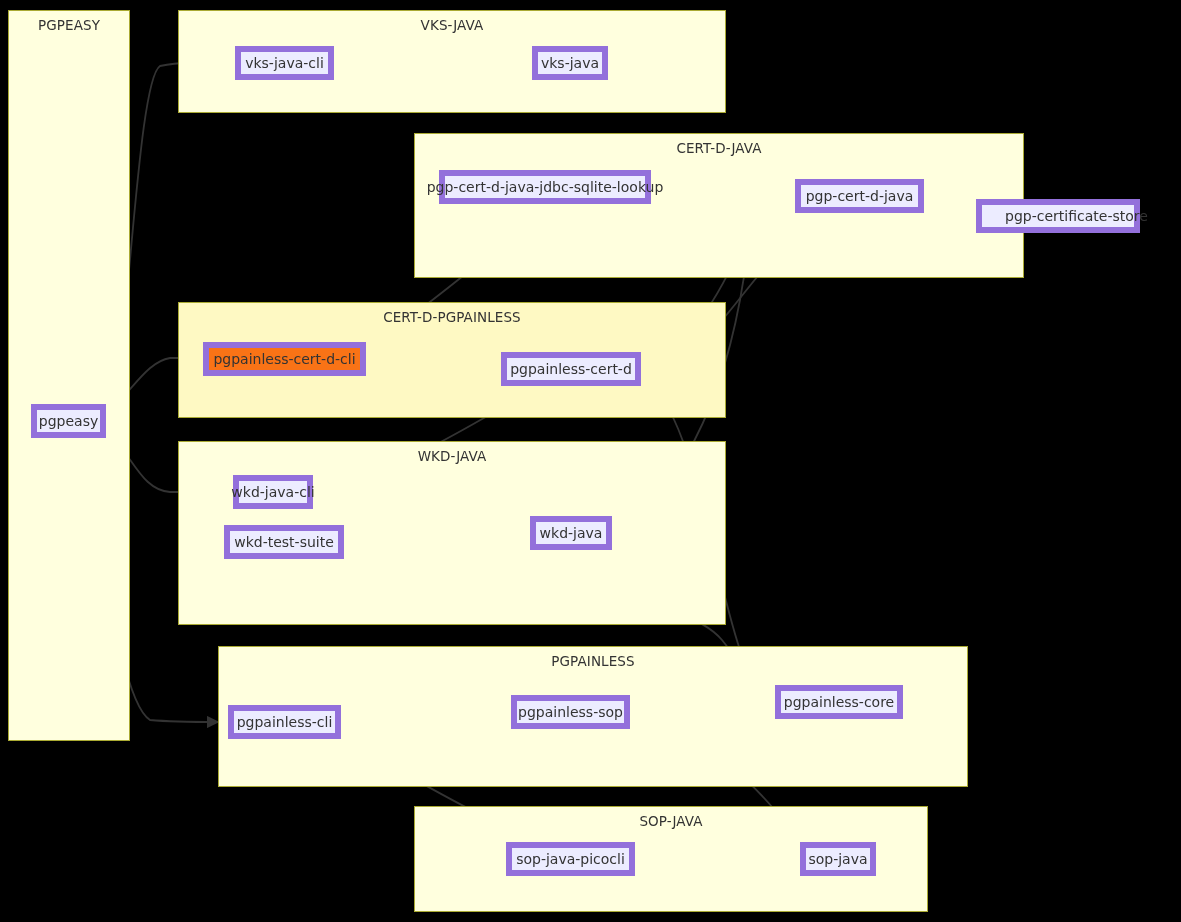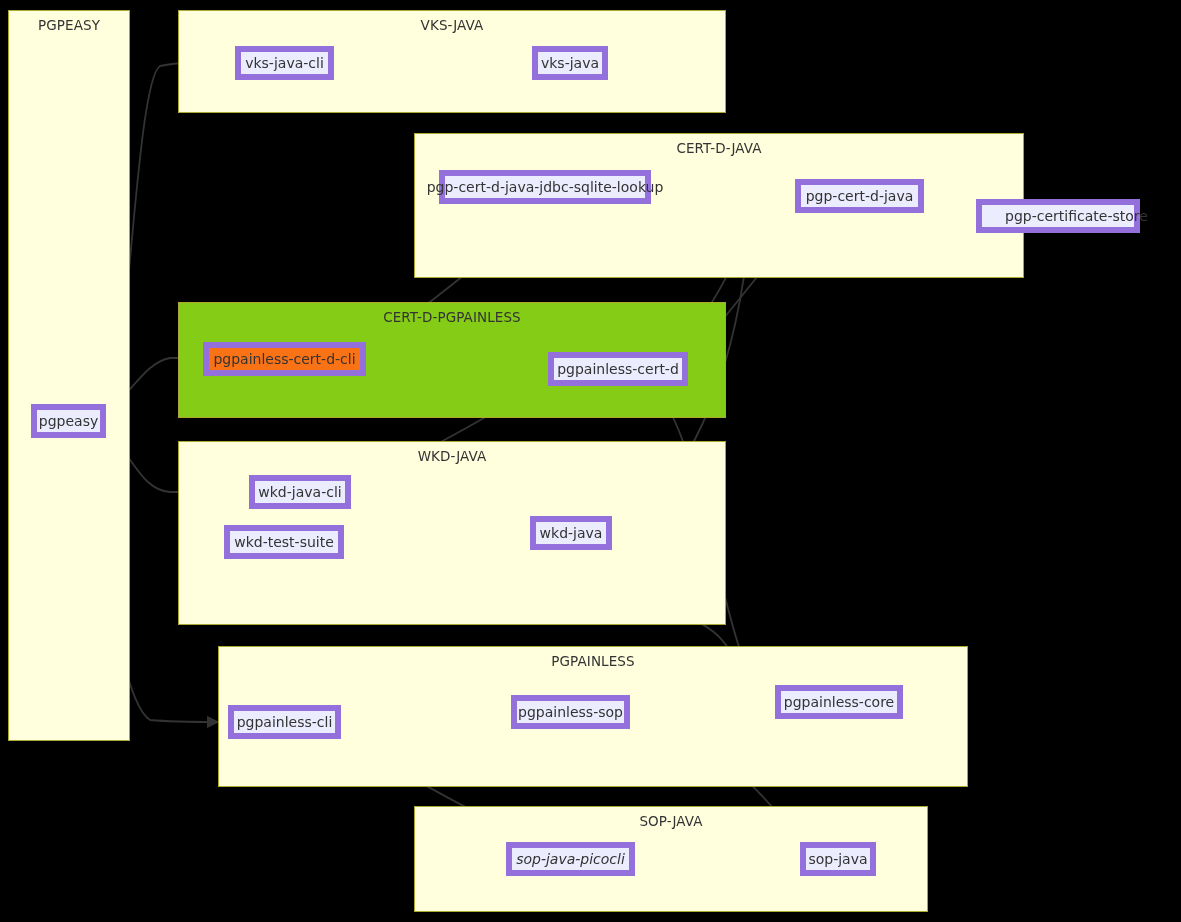--- a/index.html
+++ b/index.html
@@ -53,21 +53,21 @@
   <div id="clusters">
       <div class="cluster" style="left: 8px; top: 10px; width: 122px; height: 731px; background: rgb(255, 255, 222); border-color: rgb(170, 170, 51);">
         <div class="cluster-title" style="color: rgb(51, 51, 51);">PGPEASY</div>
       </div>
       <div class="cluster" style="left: 178px; top: 10px; width: 548px; height: 103px; background: rgb(255, 255, 222); border-color: rgb(170, 170, 51);">
         <div class="cluster-title" style="color: rgb(51, 51, 51);">VKS-JAVA</div>
       </div>
       <div class="cluster" style="left: 414px; top: 133px; width: 610px; height: 145px; background: rgb(255, 255, 222); border-color: rgb(170, 170, 51);">
         <div class="cluster-title" style="color: rgb(51, 51, 51);">CERT-D-JAVA</div>
       </div>
-      <div class="cluster" style="left: 178px; top: 302px; width: 548px; height: 116px; background: #84cc16; border-color: rgb(170, 170, 51);">
+      <div class="cluster" style="left: 178px; top: 302px; width: 548px; height: 116px; background: #fef9c3; border-color: rgb(170, 170, 51);">
         <div class="cluster-title" style="color: rgb(51, 51, 51);">CERT-D-PGPAINLESS</div>
       </div>
       <div class="cluster" style="left: 178px; top: 441px; width: 548px; height: 184px; background: rgb(255, 255, 222); border-color: rgb(170, 170, 51);">
         <div class="cluster-title" style="color: rgb(51, 51, 51);">WKD-JAVA</div>
       </div>
       <div class="cluster" style="left: 178px; top: 646px; width: 750px; height: 141px; background: rgb(255, 255, 222); border-color: rgb(170, 170, 51); margin-left: 40px;">
         <div class="cluster-title" style="color: rgb(51, 51, 51);">PGPAINLESS</div>
       </div>
       <div class="cluster" style="left: 414px; top: 806px; width: 514px; height: 106px; background: rgb(255, 255, 222); border-color: rgb(170, 170, 51);">
         <div class="cluster-title" style="color: rgb(51, 51, 51);">SOP-JAVA</div>
@@ -88,42 +88,42 @@
       </div>
       <div class="node" style="left: 775px; top: 179px; width: 129px; background: rgb(236, 236, 255); border-color: rgb(147, 112, 219); margin-left: 20px;">
         <span style="color: rgb(51, 51, 51);">pgp-cert-d-java</span>
       </div>
       <div class="node" style="left: 976px; top: 199px; width: 164px; background: rgb(236, 236, 255); border-color: rgb(147, 112, 219);">
         <span style="color: rgb(51, 51, 51); padding-left: 37px;">pgp-certificate-store</span>
       </div>
       <div class="node" style="left: 203px; top: 342px; width: 163px; background: #f97316; border-color: rgb(147, 112, 219);">
         <span style="color: rgb(51, 51, 51);">pgpainless-cert-d-cli</span>
       </div>
-      <div class="node" style="left: 501px; top: 352px; width: 140px; background: rgb(236, 236, 255); border-color: rgb(147, 112, 219); margin-left: 47px;">
+      <div class="node" style="left: 501px; top: 352px; width: 140px; background: rgb(236, 236, 255); border-color: rgb(147, 112, 219);">
         <span style="color: rgb(51, 51, 51);">pgpainless-cert-d</span>
       </div>
-      <div class="node" style="left: 233px; top: 475px; width: 102px; background: rgb(236, 236, 255); border-color: rgb(147, 112, 219); margin-left: 16px;">
+      <div class="node" style="left: 233px; top: 475px; width: 80px; background: rgb(236, 236, 255); border-color: rgb(147, 112, 219);">
         <span style="color: rgb(51, 51, 51);">wkd-java-cli</span>
       </div>
       <div class="node" style="left: 530px; top: 516px; width: 82px; background: rgb(236, 236, 255); border-color: rgb(147, 112, 219);">
         <span style="color: rgb(51, 51, 51);">wkd-java</span>
       </div>
       <div class="node" style="left: 224px; top: 525px; width: 120px; background: rgb(236, 236, 255); border-color: rgb(147, 112, 219);">
         <span style="color: rgb(51, 51, 51);">wkd-test-suite</span>
       </div>
       <div class="node" style="left: 228px; top: 705px; width: 113px; background: rgb(236, 236, 255); border-color: rgb(147, 112, 219);">
         <span style="color: rgb(51, 51, 51);">pgpainless-cli</span>
       </div>
       <div class="node" style="left: 511px; top: 695px; width: 119px; background: rgb(236, 236, 255); border-color: rgb(147, 112, 219);">
         <span style="color: rgb(51, 51, 51);">pgpainless-sop</span>
       </div>
       <div class="node" style="left: 775px; top: 685px; width: 128px; background: rgb(236, 236, 255); border-color: rgb(147, 112, 219);">
         <span style="color: rgb(51, 51, 51);">pgpainless-core</span>
       </div>
-      <div class="node" style="left: 506px; top: 842px; width: 129px; background: rgb(236, 236, 255); border-color: rgb(147, 112, 219); font-style: italic;">
+      <div class="node" style="left: 506px; top: 842px; width: 129px; background: rgb(236, 236, 255); border-color: rgb(147, 112, 219);">
         <span style="color: rgb(51, 51, 51);">sop-java-picocli</span>
       </div>
       <div class="node" style="left: 800px; top: 842px; width: 76px; background: rgb(236, 236, 255); border-color: rgb(147, 112, 219);">
         <span style="color: rgb(51, 51, 51);">sop-java</span>
       </div>
     </div>
 
 </div>
 
 </body></html>

